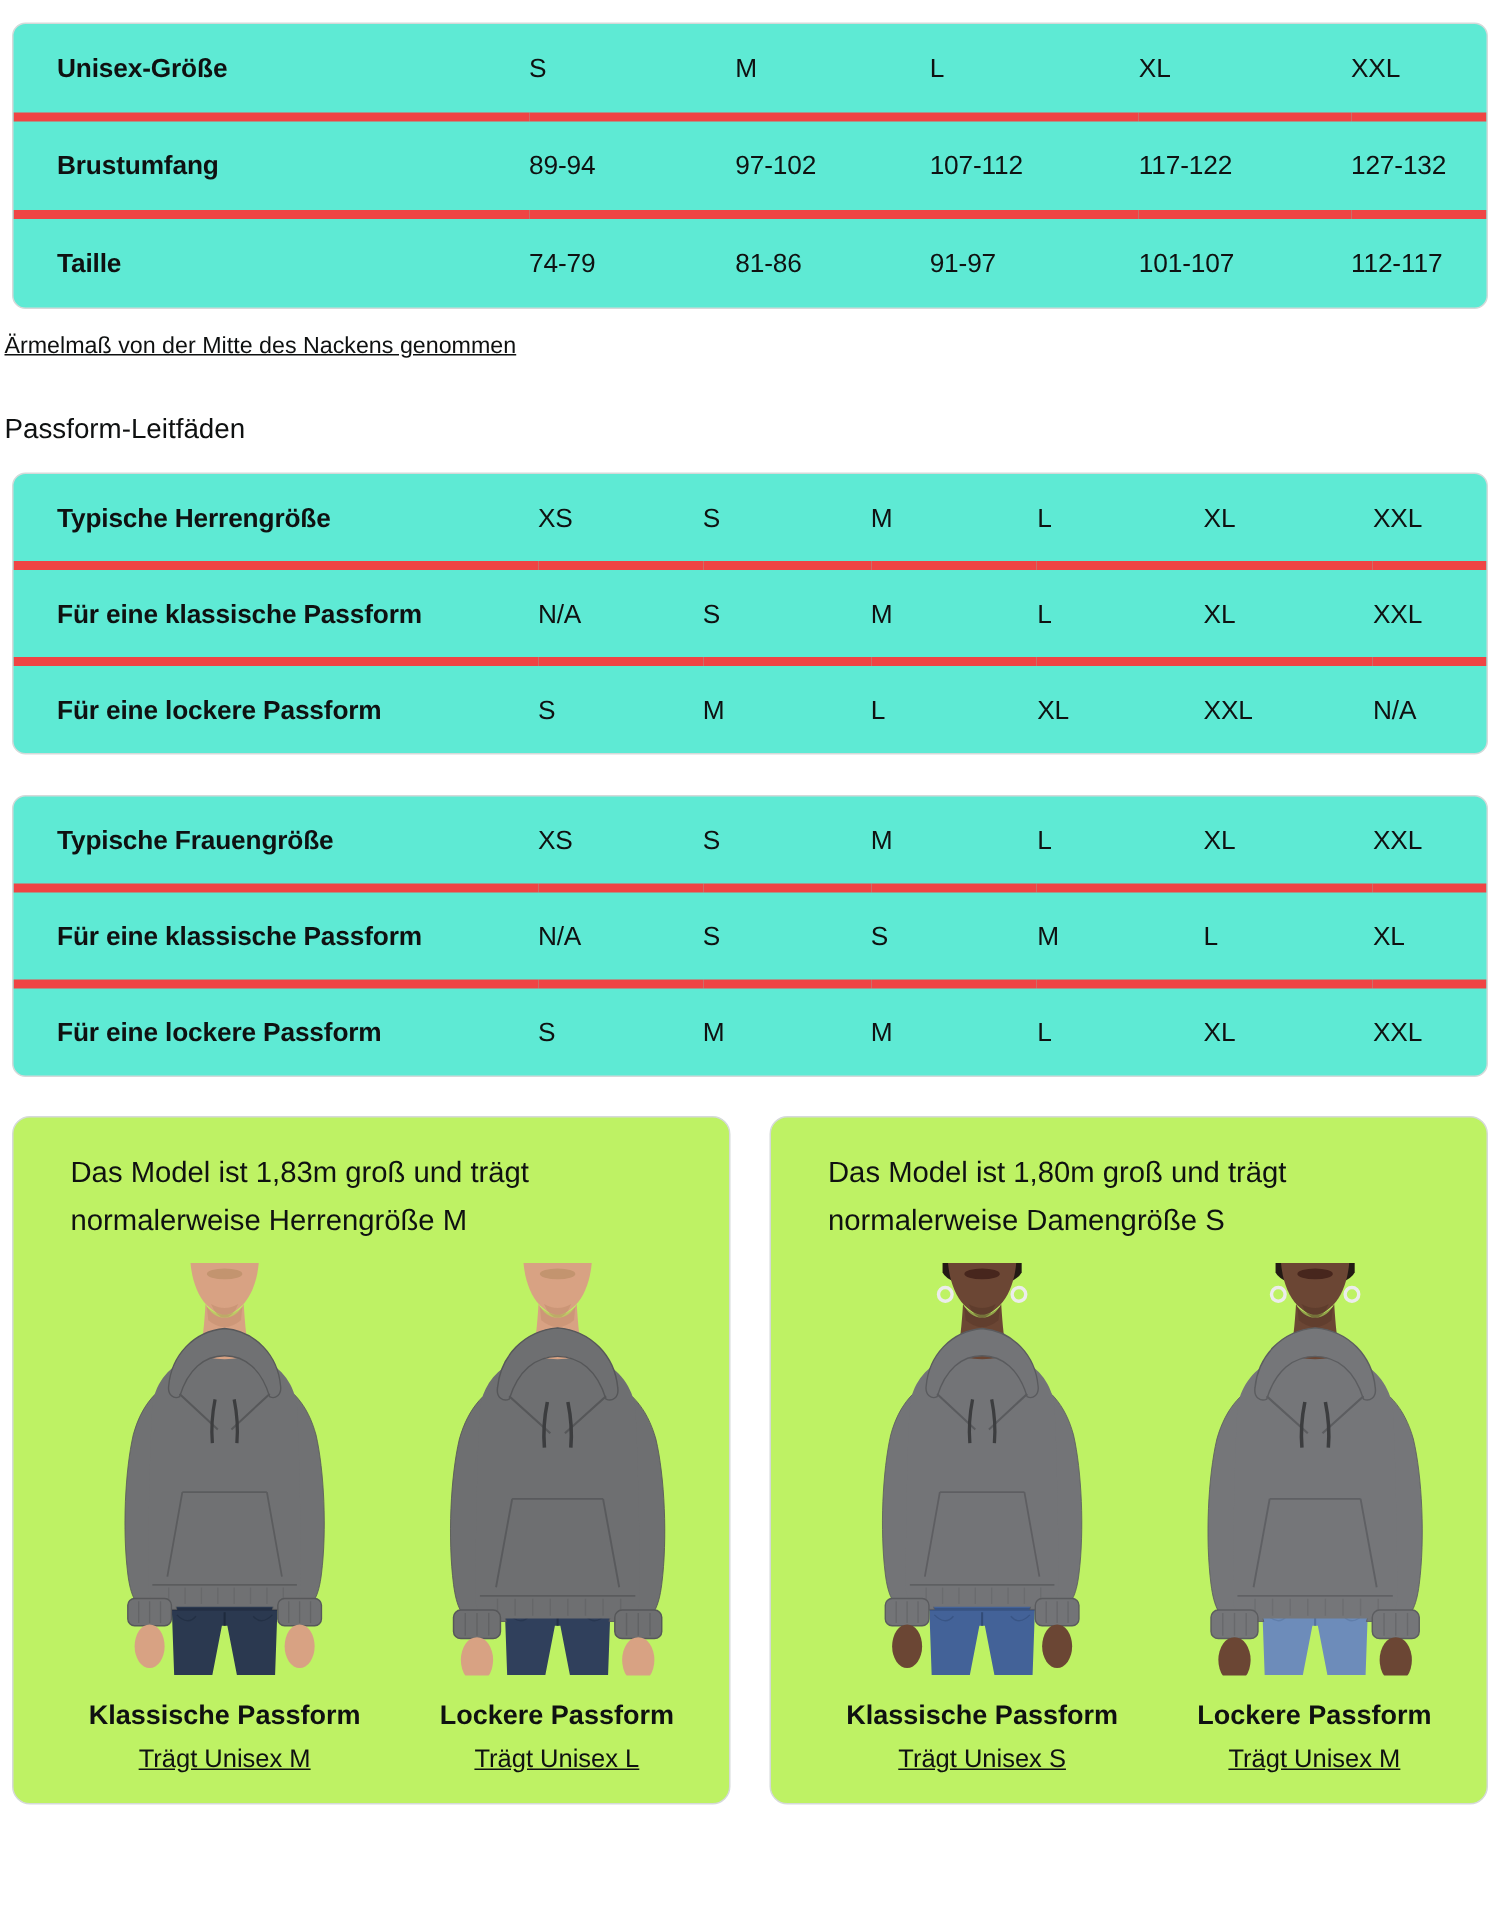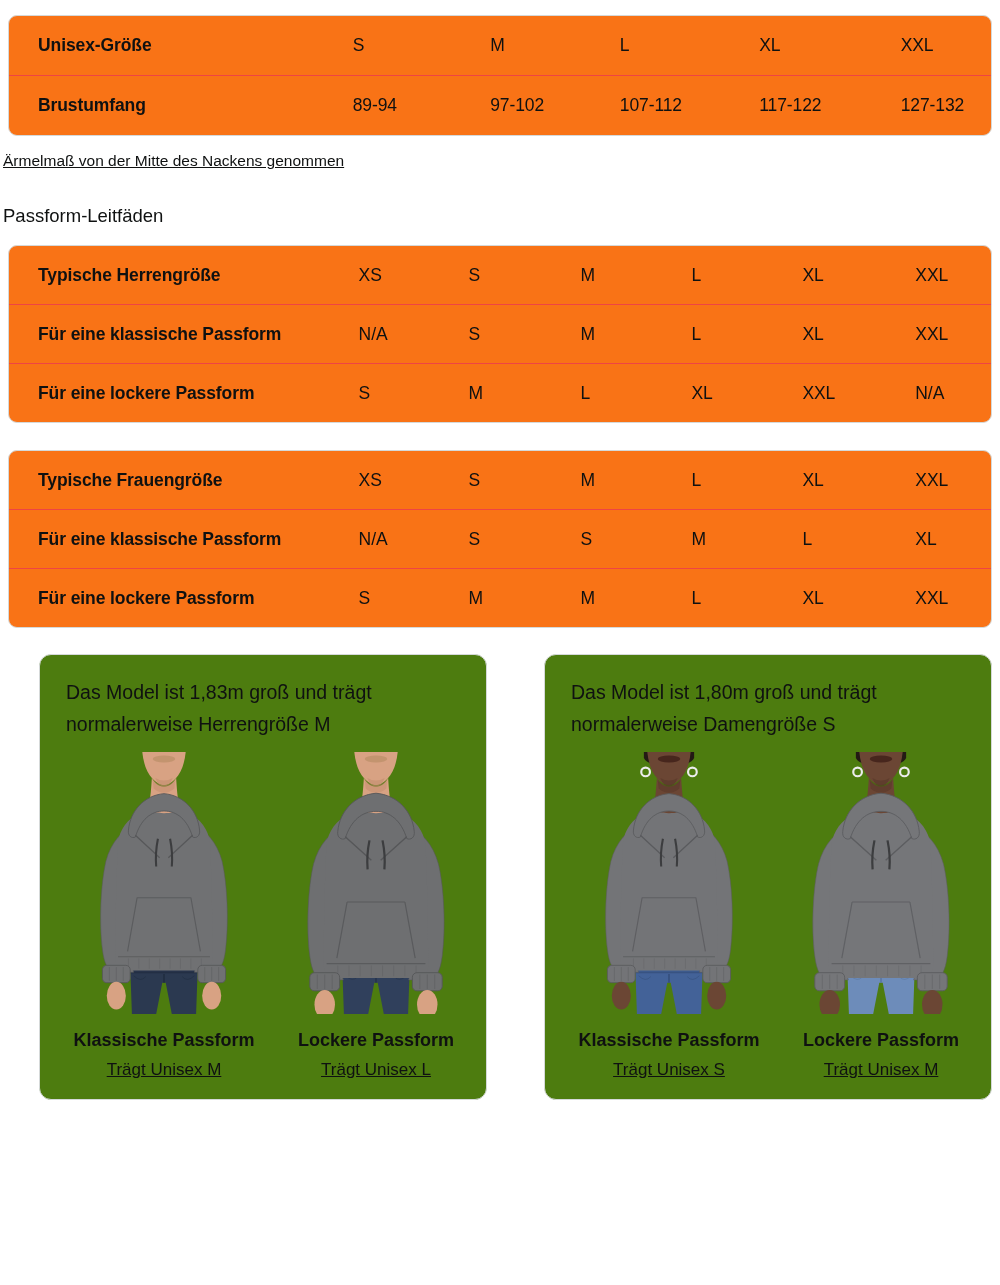--- a/index.html
+++ b/index.html
@@ -1,36 +1,36 @@
 <!DOCTYPE html>
 <html lang="de"><head>
 <meta charset="utf-8">
 <style>
   html,body{margin:0;padding:0;background:#fff;}
   body{width:1000px;font-family:"Liberation Sans","DejaVu Sans",sans-serif;color:#0f1111;}
   .page{width:1000px;min-height:1285px;box-sizing:border-box;padding-top:2px;}
 
   .page-title{font-size:19px;font-weight:400;margin:2px 0 0 3px;line-height:24px;}
 
-  .table-card{margin:13px 8px 0 8px;border:1px solid #d5d9d9;border-radius:9px;overflow:hidden;background:#f97316;}
+  .table-card{margin:13px 8px 0 8px;border:1px solid #d5d9d9;border-radius:9px;overflow:hidden;background:#5eead4;}
   table{width:100%;border-collapse:collapse;table-layout:fixed;}
   td{vertical-align:middle;font-size:17.5px;color:#0f1111;padding:0;letter-spacing:-0.1px;}
   .size-table td{height:59px;}
   .fit-table td{height:58px;}
-  tr+tr td{border-top:1px solid #ef4444;}
+  tr+tr td{border-top:6px solid #ef4444;}
   td.lbl{font-weight:700;padding-left:29px;}
 
   .sleeve-note{font-size:15.5px;font-weight:400;margin:15px 0 0 3px;line-height:20px;text-decoration:underline;}
   .section-heading{font-size:18.5px;font-weight:400;margin:33px 0 0 3px;line-height:23px;}
   .fit-table-wrap-first{margin-top:18px;}
   .fit-table-wrap{margin-top:27px;}
 
   .cards-row{display:flex;gap:26px;margin:26px 8px 0 8px;}
   .model-card{flex:1;border:1px solid #d5d9d9;border-radius:12px;box-sizing:border-box;
-              padding:21px 12px 18px 26px;background:#4d7c0f;margin-left:31px;}
+              padding:21px 12px 18px 38px;background:#bef264;}
   .card-heading{font-size:19.5px;line-height:32px;font-weight:400;margin:0;max-width:378px;}
 
   .figures{display:flex;gap:16px;margin-top:12px;}
   .model-figure{flex:1;min-width:0;margin:0;text-align:center;}
   .model-figure svg{display:block;width:100%;height:auto;}
   figcaption{margin-top:14px;}
   .fit-label{font-size:18px;font-weight:700;line-height:24px;}
   .size-label{font-size:17px;font-weight:400;line-height:22px;margin-top:7px;text-decoration:underline;}
 
   
@@ -62,20 +62,28 @@
         <td>XL</td>
         <td>XXL</td>
       </tr>
       <tr>
         <td class="lbl">Brustumfang</td>
         <td>89-94</td>
         <td>97-102</td>
         <td>107-112</td>
         <td>117-122</td>
         <td>127-132</td>
+      </tr>
+      <tr>
+        <td class="lbl">Taille</td>
+        <td>74-79</td>
+        <td>81-86</td>
+        <td>91-97</td>
+        <td>101-107</td>
+        <td>112-117</td>
       </tr>
     </tbody>
       </table>
   </div>
 
   <p class="sleeve-note">Ärmelmaß von der Mitte des Nackens genommen</p>
 
   <h2 class="section-heading">Passform-Leitfäden</h2>
 
   <div class="table-card fit-table-wrap-first">

